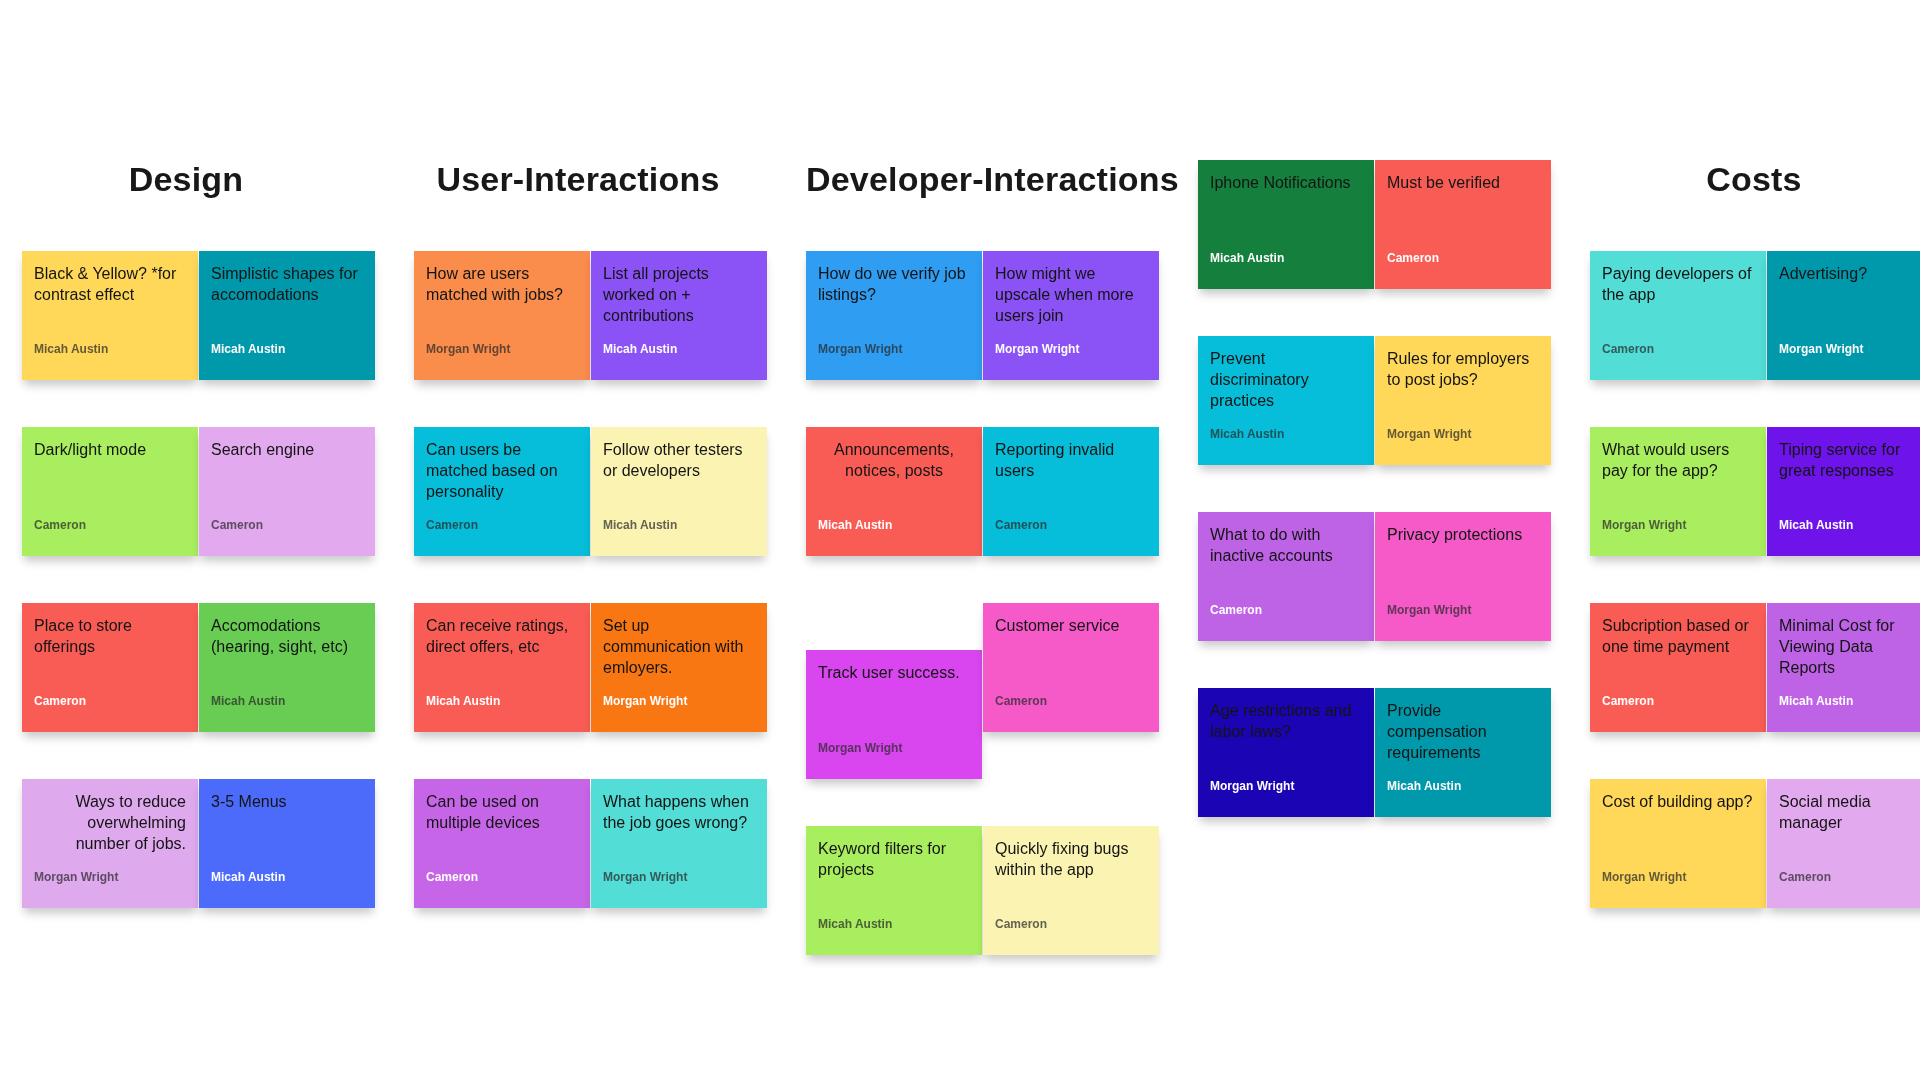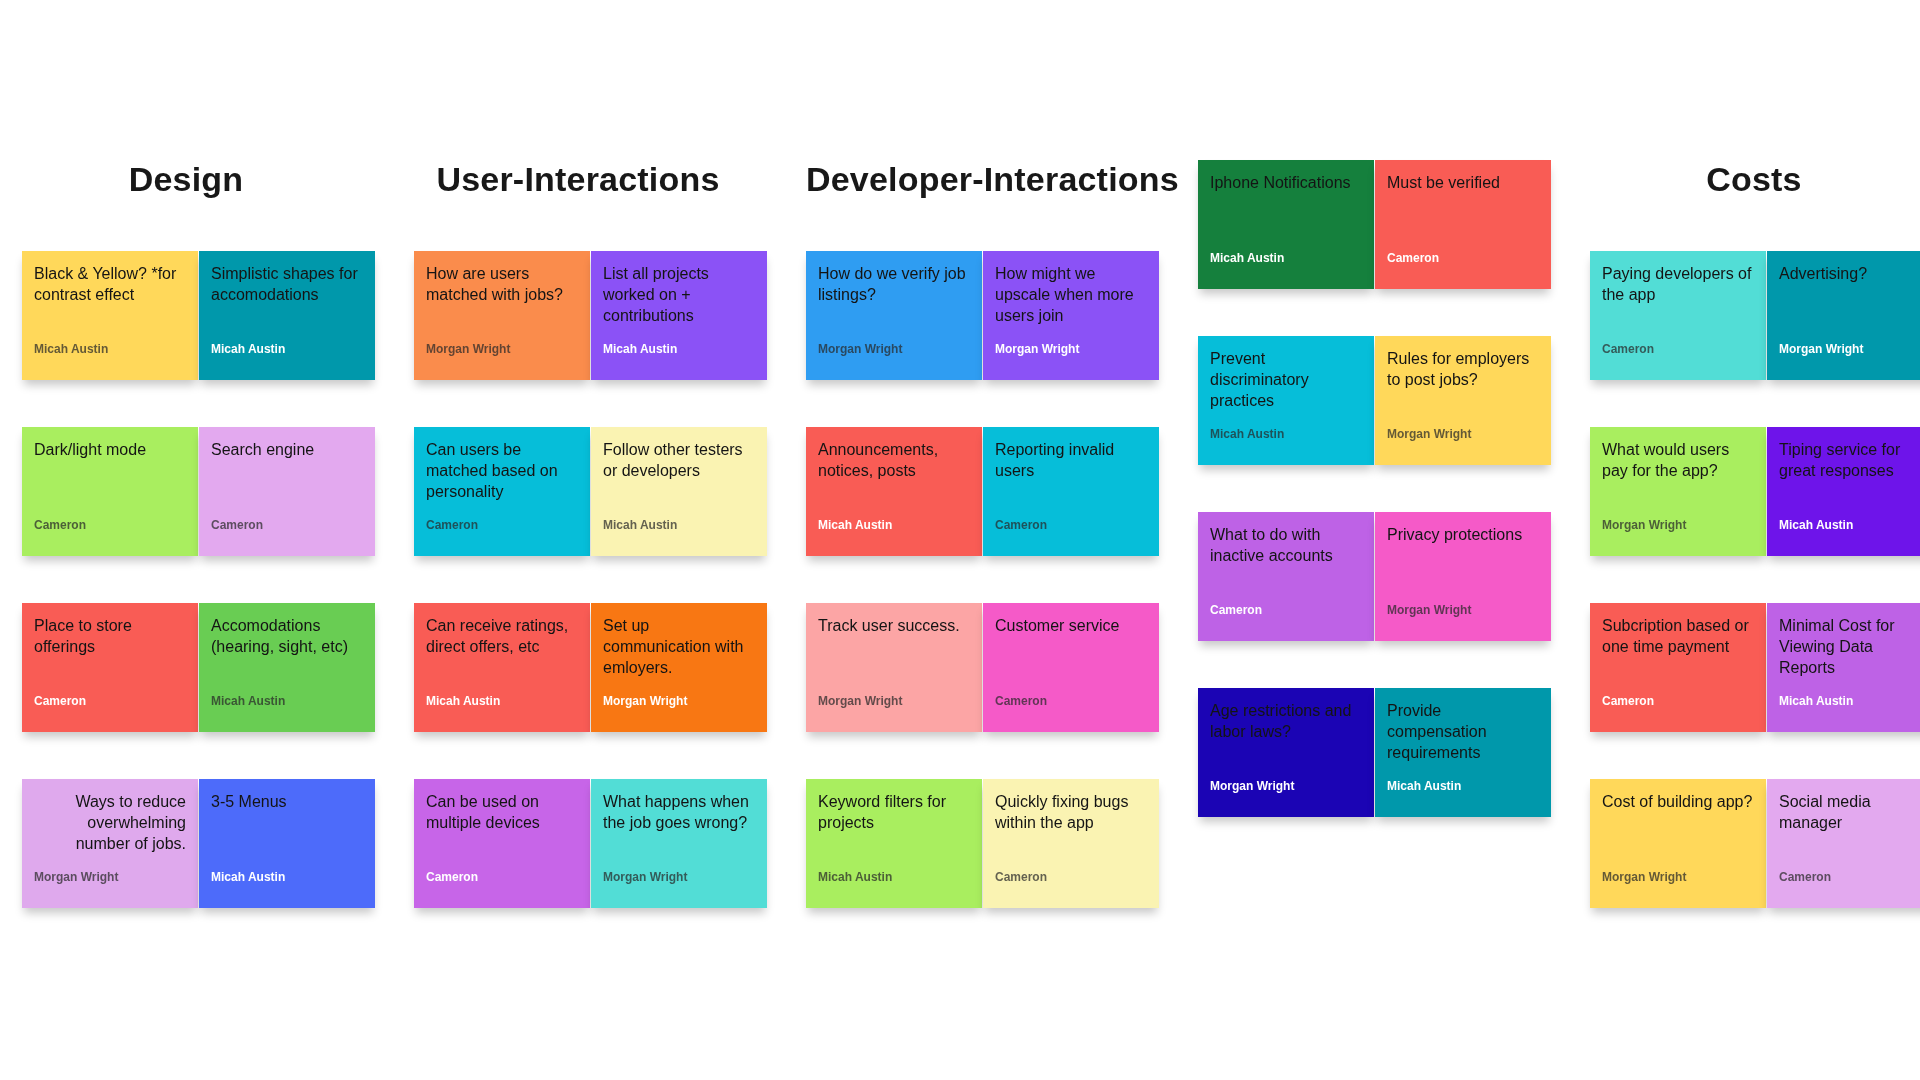--- a/index.html
+++ b/index.html
@@ -162,31 +162,31 @@
   <div class="sticky-note" style="background: rgb(47, 157, 242);">
     <div class="note-text">How do we verify job listings?</div>
     <div class="note-author">Morgan Wright</div>
   </div>
 
   <div class="sticky-note light-author" style="background: rgb(139, 82, 246);">
     <div class="note-text">How might we upscale when more users join</div>
     <div class="note-author">Morgan Wright</div>
   </div>
 
-  <div class="sticky-note light-author" style="background: rgb(249, 92, 85);">
+  <div class="sticky-note light-author" style="background: rgb(249, 92, 85); text-align: center;">
     <div class="note-text">Announcements, notices, posts</div>
     <div class="note-author">Micah Austin</div>
   </div>
 
   <div class="sticky-note" style="background: rgb(6, 190, 217);">
     <div class="note-text">Reporting invalid users</div>
     <div class="note-author">Cameron</div>
   </div>
 
-  <div class="sticky-note" style="background: #fca5a5;">
+  <div class="sticky-note" style="background: #d946ef; margin-top: 47px;">
     <div class="note-text">Track user success.</div>
     <div class="note-author">Morgan Wright</div>
   </div>
 
   <div class="sticky-note" style="background: rgb(245, 90, 200);">
     <div class="note-text">Customer service</div>
     <div class="note-author">Cameron</div>
   </div>
 
   <div class="sticky-note" style="background: rgb(169, 238, 95);">

